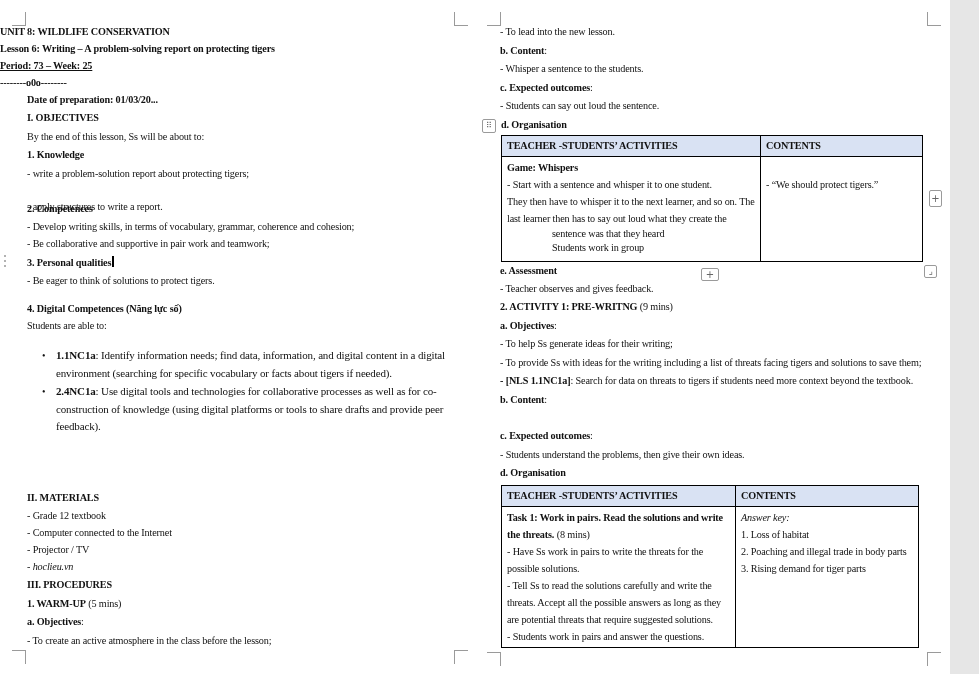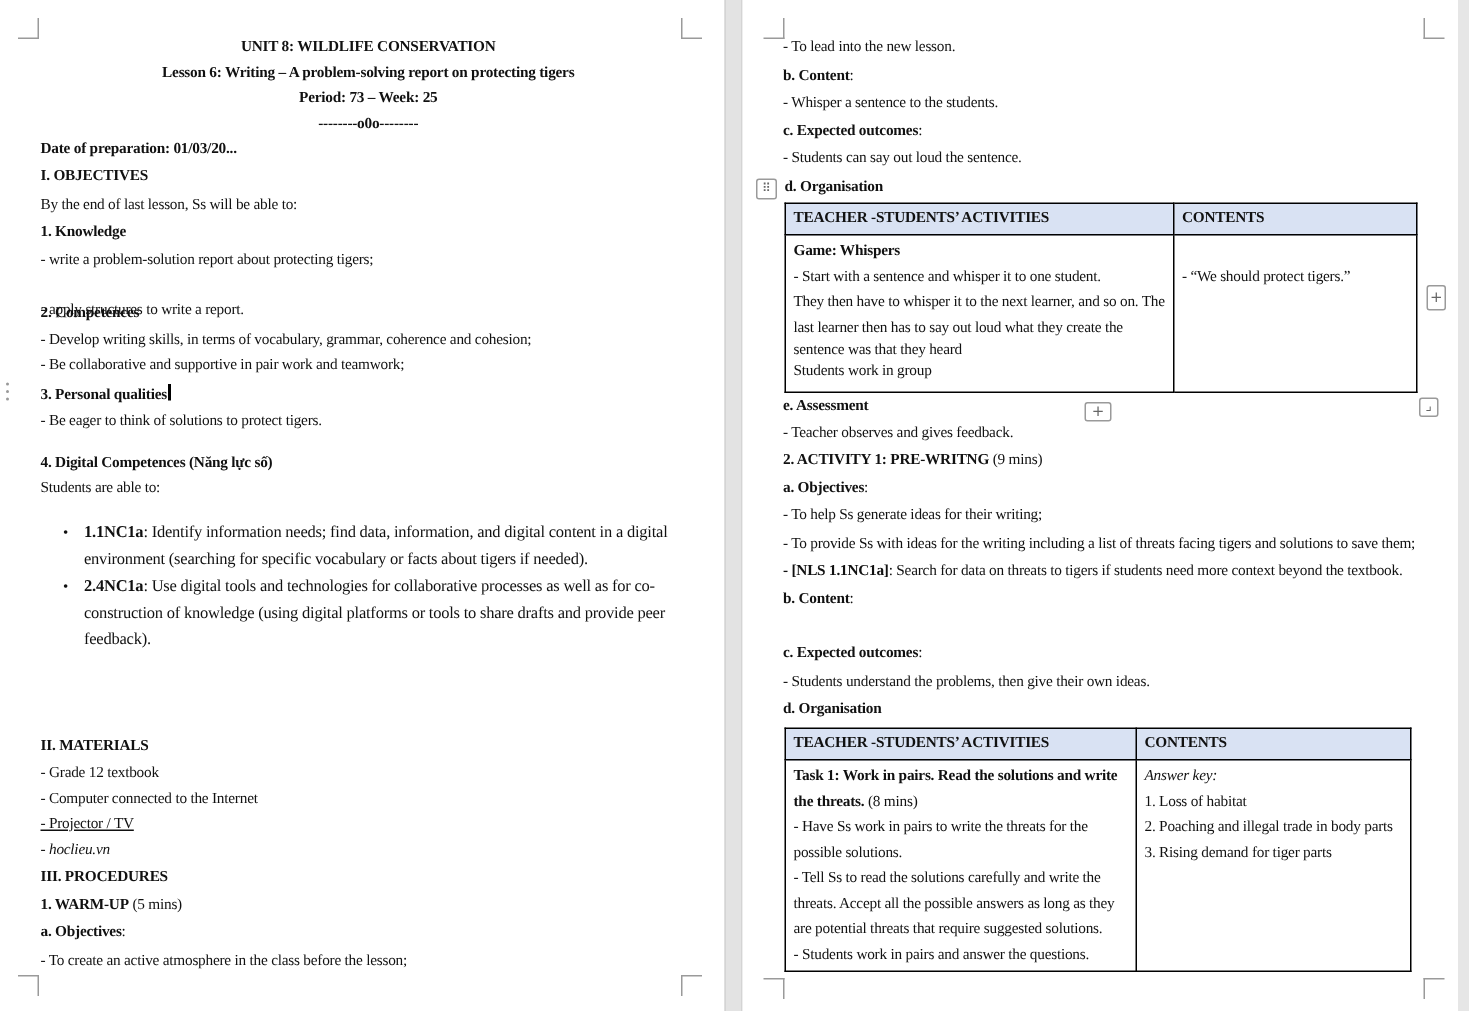--- a/index.html
+++ b/index.html
@@ -1,73 +1,73 @@
 <!DOCTYPE html>
 <html><head>
 <meta charset="utf-8">
 <style>
   * { box-sizing: border-box; margin: 0; padding: 0; }
   html, body { width: 979px; height: 674px; overflow: hidden; background: #e6e6e6; }
   body { position: relative; font-family: "Liberation Serif", "DejaVu Serif", serif; color: #111; }
   .page { position: absolute; top: 0; background: #fff; height: 674px; overflow: hidden; }
   #page-left { left: 0; width: 483px; }
-  #page-right { left: 495px; width: 477px; }
+  #page-right { left: 473px; width: 477px; }
   .gutter { position: absolute; top: 0; left: 483px; width: 12px; height: 674px; background: #e3e3e3; border-left: 1px solid #d4d4d4; border-right: 1px solid #d4d4d4; }
 
   .crop { position: absolute; width: 14px; height: 14px; border-color: #9a9a9a; border-style: solid; border-width: 0; }
   .crop.tl { border-right-width: 1px; border-bottom-width: 1px; }
   .crop.tr { border-left-width: 1px; border-bottom-width: 1px; }
   .crop.bl { border-right-width: 1px; border-top-width: 1px; }
   .crop.br { border-left-width: 1px; border-top-width: 1px; }
 
   .ln { position: absolute; font-size: 10.2px; line-height: 13px; white-space: nowrap; letter-spacing: -0.15px; }
   .b { font-weight: bold; }
   .i { font-style: italic; }
-  .center { left: 0; width: 491px; text-align: center; }
+  .center { left: 0; width: 491px; text-align: left; }
 
   .caret { display: inline-block; width: 1.5px; height: 11px; background: #000; vertical-align: -1px; margin-left: 1px; }
   .drag-dots { position: absolute; left: 3px; top: 255px; width: 4px; height: 16px; }
   .drag-dots span { display: block; width: 2px; height: 2px; background: #999; border-radius: 1px; margin: 0 0 3px 1px; }
 
   ul.dc { position: absolute; left: 42px; top: 347px; width: 420px; list-style: none; }
   ul.dc li { position: relative; padding-left: 14px; font-size: 11px; line-height: 17.5px; margin-bottom: 0; letter-spacing: -0.15px; }
   ul.dc li::before { content: "\2022"; position: absolute; left: 0; top: 0; font-size: 10px; }
 
   table.doc { position: absolute; border-collapse: collapse; font-size: 10.2px; letter-spacing: -0.15px; }
   table.doc td, table.doc th { border: 1.2px solid #000; vertical-align: top; text-align: left; padding: 2px 5px; }
   table.doc th { background: #d9e2f3; font-weight: bold; line-height: 16px; height: 21px; }
   table.doc td { line-height: 17px; }
   table.doc .cell-line { display: block; white-space: nowrap; }
-  table.doc .tight { line-height: 14px; }
+  table.doc .tight { line-height: 14px; margin-left: 45px; }
 
   .ctl { position: absolute; border: 1px solid #9a9a9a; background: #fff; border-radius: 2px; color: #666; font-family: "DejaVu Sans", sans-serif; font-size: 10px; text-align: center; }
 </style>
 </head>
 <body>
 
 <div class="page" id="page-left">
   <div class="crop tl" style="left:12px;top:12px;"></div>
   <div class="crop tr" style="left:454px;top:12px;"></div>
   <div class="crop bl" style="left:12px;top:650px;"></div>
   <div class="crop br" style="left:454px;top:650px;"></div>
 
   <div class="drag-dots">
       <span></span>
       <span></span>
       <span></span>
     </div>
 
   <div class="ln b center" style="top:25px;">UNIT 8: WILDLIFE CONSERVATION</div>
   <div class="ln b center" style="top:42px;">Lesson 6: Writing – A problem-solving report on protecting tigers</div>
-  <div class="ln b center" style="top:59px;">Period: 73 – Week: 25</div>
+  <div class="ln b center" style="top:59px;text-decoration:underline;">Period: 73 – Week: 25</div>
   <div class="ln b center" style="top:76px;">--------o0o--------</div>
 
   <div class="ln b" style="left:27px;top:93px;">Date of preparation: 01/03/20...</div>
   <div class="ln b" style="left:27px;top:111px;">I. OBJECTIVES</div>
-  <div class="ln" style="left:27px;top:130px;">By the end of last lesson, Ss will be able to:</div>
+  <div class="ln" style="left:27px;top:130px;">By the end of this lesson, Ss will be about to:</div>
 
   <div class="ln b" style="left:27px;top:148px;text-align:right;">1. Knowledge</div>
   <div class="ln" style="left:27px;top:167px;">- write a problem-solution report about protecting tigers;</div>
   <div class="ln" style="left:27px;top:200px;text-align:right;">- apply structures to write a report.</div>
 
   <div class="ln b" style="left:27px;top:202px;">2. Competences</div>
   <div class="ln" style="left:27px;top:220px;">- Develop writing skills, in terms of vocabulary, grammar,  coherence  and cohesion;</div>
   <div class="ln" style="left:27px;top:237px;">- Be collaborative and supportive in pair work and teamwork;</div>
 
   <div class="ln b" style="left:27px;top:256px;"><span>3. Personal qualities</span><span class="caret"></span></div>
@@ -77,21 +77,21 @@
   <div class="ln" style="left:27px;top:319px;">Students are  able to:</div>
 
   <ul class="dc">
     <li style="margin-bottom:1px;"><b>1.1NC1a</b><span>: Identify information needs; find data, information, and digital content in a digital environment (searching for specific vocabulary or facts about tigers if needed).</span></li>
     <li><b>2.4NC1a</b><span>: Use digital tools and technologies for collaborative processes as well as for co-construction of knowledge (using digital platforms or tools to share drafts and provide peer feedback).</span></li>
   </ul>
 
   <div class="ln b" style="left:27px;top:491px;">II. MATERIALS</div>
   <div class="ln" style="left:27px;top:509px;">- Grade 12 textbook</div>
   <div class="ln" style="left:27px;top:526px;">- Computer connected to the Internet</div>
-  <div class="ln" style="left:27px;top:543px;text-decoration:underline;">- Projector / TV</div>
+  <div class="ln" style="left:27px;top:543px;">- Projector / TV</div>
   <div class="ln" style="left:27px;top:560px;"><span>- </span><span class="i">hoclieu.vn</span></div>
 
   <div class="ln b" style="left:27px;top:578px;">III. PROCEDURES</div>
   <div class="ln" style="left:27px;top:597px;"><b>1. WARM-UP</b><span> (5 mins)</span></div>
   <div class="ln" style="left:27px;top:615px;"><b>a. Objectives</b><span>:</span></div>
   <div class="ln" style="left:27px;top:634px;">- To create an active atmosphere in the class before the lesson;</div>
 </div>
 
 <div class="gutter"></div>
 

